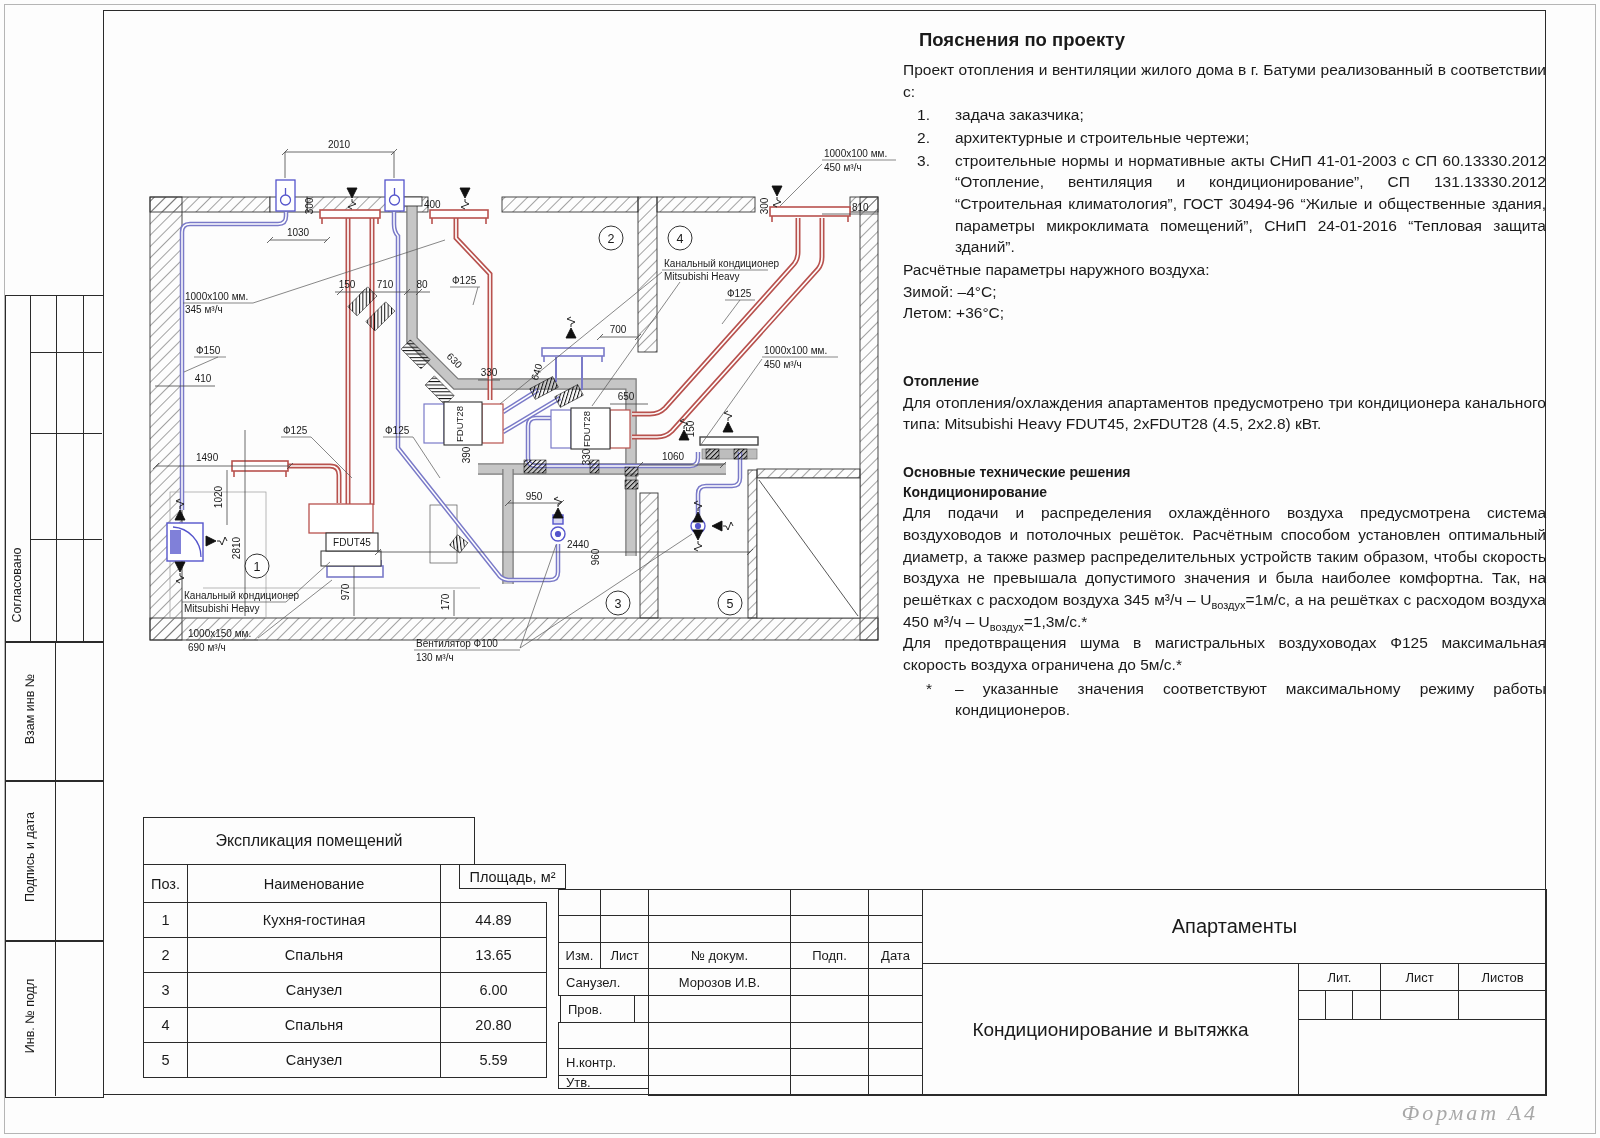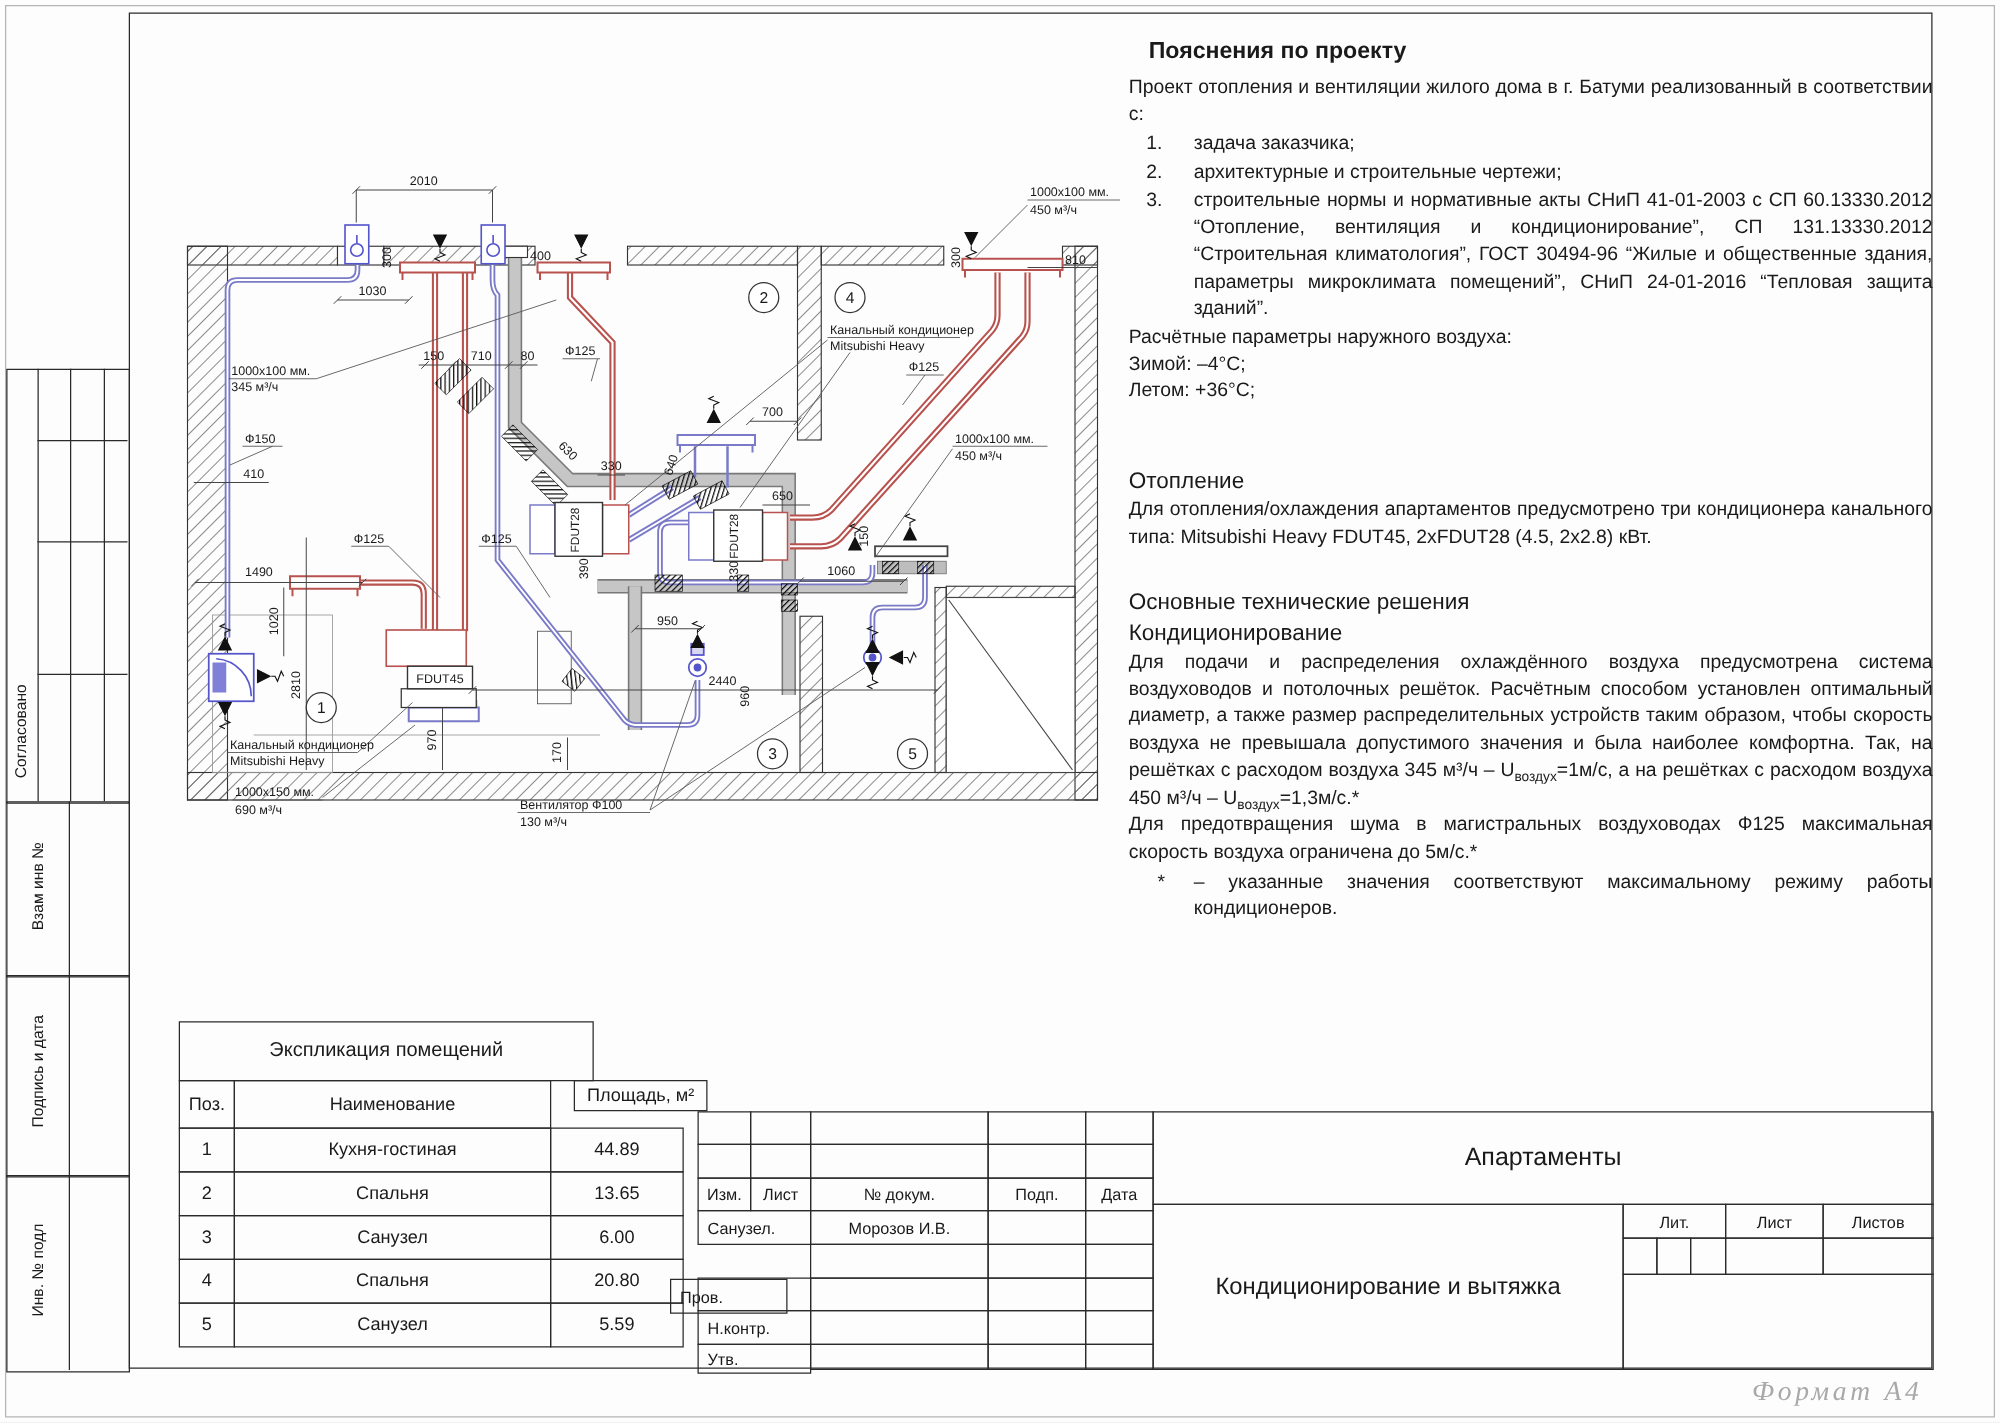--- a/index.html
+++ b/index.html
@@ -12,21 +12,21 @@
         display:flex;align-items:center;justify-content:center;font-size:13px;}
   .cell.left{justify-content:flex-start;padding-left:7px;}
   .rot{position:absolute;transform:rotate(-90deg);transform-origin:center;
        font-size:12.5px;white-space:nowrap;text-align:center;}
   
   .exp-title{font-size:16px;}
   .exp-cell{font-size:14.5px;}
   
   #notes{position:absolute;left:903px;top:27px;width:643px;font-size:15.5px;line-height:1.4;}
   #notes h1{font-size:18.5px;margin:0 0 6px 16px;font-weight:bold;}
-  #notes h2{font-size:18px;margin:0;font-weight:normal;}
+  #notes h2{font-size:14px;margin:0;font-weight:bold;}
   #notes p{margin:0;text-align:justify;}
   #notes .just{text-align:justify;-moz-text-align-last:left;text-align-last:left;}
   #notes ol{margin:2px 0 0 0;padding:0;list-style:none;counter-reset:li;}
   #notes ol li{position:relative;padding-left:52px;margin:1px 0;text-align:justify;}
   #notes ol li:before{counter-increment:li;content:counter(li) ".";position:absolute;left:14px;}
   .fn{display:flex;margin-top:2px;}
   .fn .star{width:52px;text-align:center;flex:none;}
   .format-label{position:absolute;right:62px;top:1100px;font-family:"Liberation Serif",serif;
     font-style:italic;font-size:22px;color:#a8a8a8;letter-spacing:3px;}
   svg text{font-family:"Liberation Sans",sans-serif;fill:#1a1a1a;}
@@ -135,33 +135,33 @@
     <div class="cell" style="left:558px;top:942px;width:43px;height:27px;">Изм.</div>
     <div class="cell" style="left:600px;top:942px;width:49px;height:27px;">Лист</div>
     <div class="cell" style="left:648px;top:942px;width:143px;height:27px;">№ докум.</div>
     <div class="cell" style="left:790px;top:942px;width:79px;height:27px;">Подп.</div>
     <div class="cell" style="left:868px;top:942px;width:55px;height:27px;">Дата</div>
 
     <div class="cell left" style="left:558px;top:968px;width:91px;height:28px;">Санузел.</div>
     <div class="cell" style="left:648px;top:968px;width:143px;height:28px;">Морозов И.В.</div>
     <div class="cell" style="left:790px;top:968px;width:79px;height:28px;"></div>
     <div class="cell" style="left:868px;top:968px;width:55px;height:28px;"></div>
-    <div class="cell left" style="left:536px;top:995px;width:94px;height:28px;margin-top:28px;">Пров.</div>
+    <div class="cell left" style="left:560px;top:995px;width:75px;height:28px;">Пров.</div>
     <div class="cell" style="left:648px;top:995px;width:143px;height:28px;"></div>
     <div class="cell" style="left:790px;top:995px;width:79px;height:28px;"></div>
     <div class="cell" style="left:868px;top:995px;width:55px;height:28px;"></div>
     <div class="cell left" style="left:558px;top:1022px;width:91px;height:27px;"></div>
     <div class="cell" style="left:648px;top:1022px;width:143px;height:27px;"></div>
     <div class="cell" style="left:790px;top:1022px;width:79px;height:27px;"></div>
     <div class="cell" style="left:868px;top:1022px;width:55px;height:27px;"></div>
     <div class="cell left" style="left:558px;top:1048px;width:91px;height:28px;">Н.контр.</div>
     <div class="cell" style="left:648px;top:1048px;width:143px;height:28px;"></div>
     <div class="cell" style="left:790px;top:1048px;width:79px;height:28px;"></div>
     <div class="cell" style="left:868px;top:1048px;width:55px;height:28px;"></div>
-    <div class="cell left" style="left:558px;top:1075px;width:91px;height:24px;">Утв.</div>
+    <div class="cell left" style="left:558px;top:1075px;width:91px;height:14px;">Утв.</div>
     <div class="cell" style="left:648px;top:1075px;width:143px;height:21px;"></div>
     <div class="cell" style="left:790px;top:1075px;width:79px;height:21px;"></div>
     <div class="cell" style="left:868px;top:1075px;width:55px;height:21px;"></div>
 
     <div class="cell" style="left:922px;top:889px;width:625px;height:75px;font-size:20px;">Апартаменты</div>
     <div class="cell" style="left:922px;top:963px;width:377px;height:133px;font-size:19px;">Кондиционирование и вытяжка</div>
     <div class="cell" style="left:1298px;top:963px;width:83px;height:28px;">Лит.</div>
     <div class="cell" style="left:1380px;top:963px;width:79px;height:28px;">Лист</div>
     <div class="cell" style="left:1458px;top:963px;width:89px;height:28px;">Листов</div>
     <div class="cell" style="left:1298px;top:990px;width:28px;height:30px;"></div>

